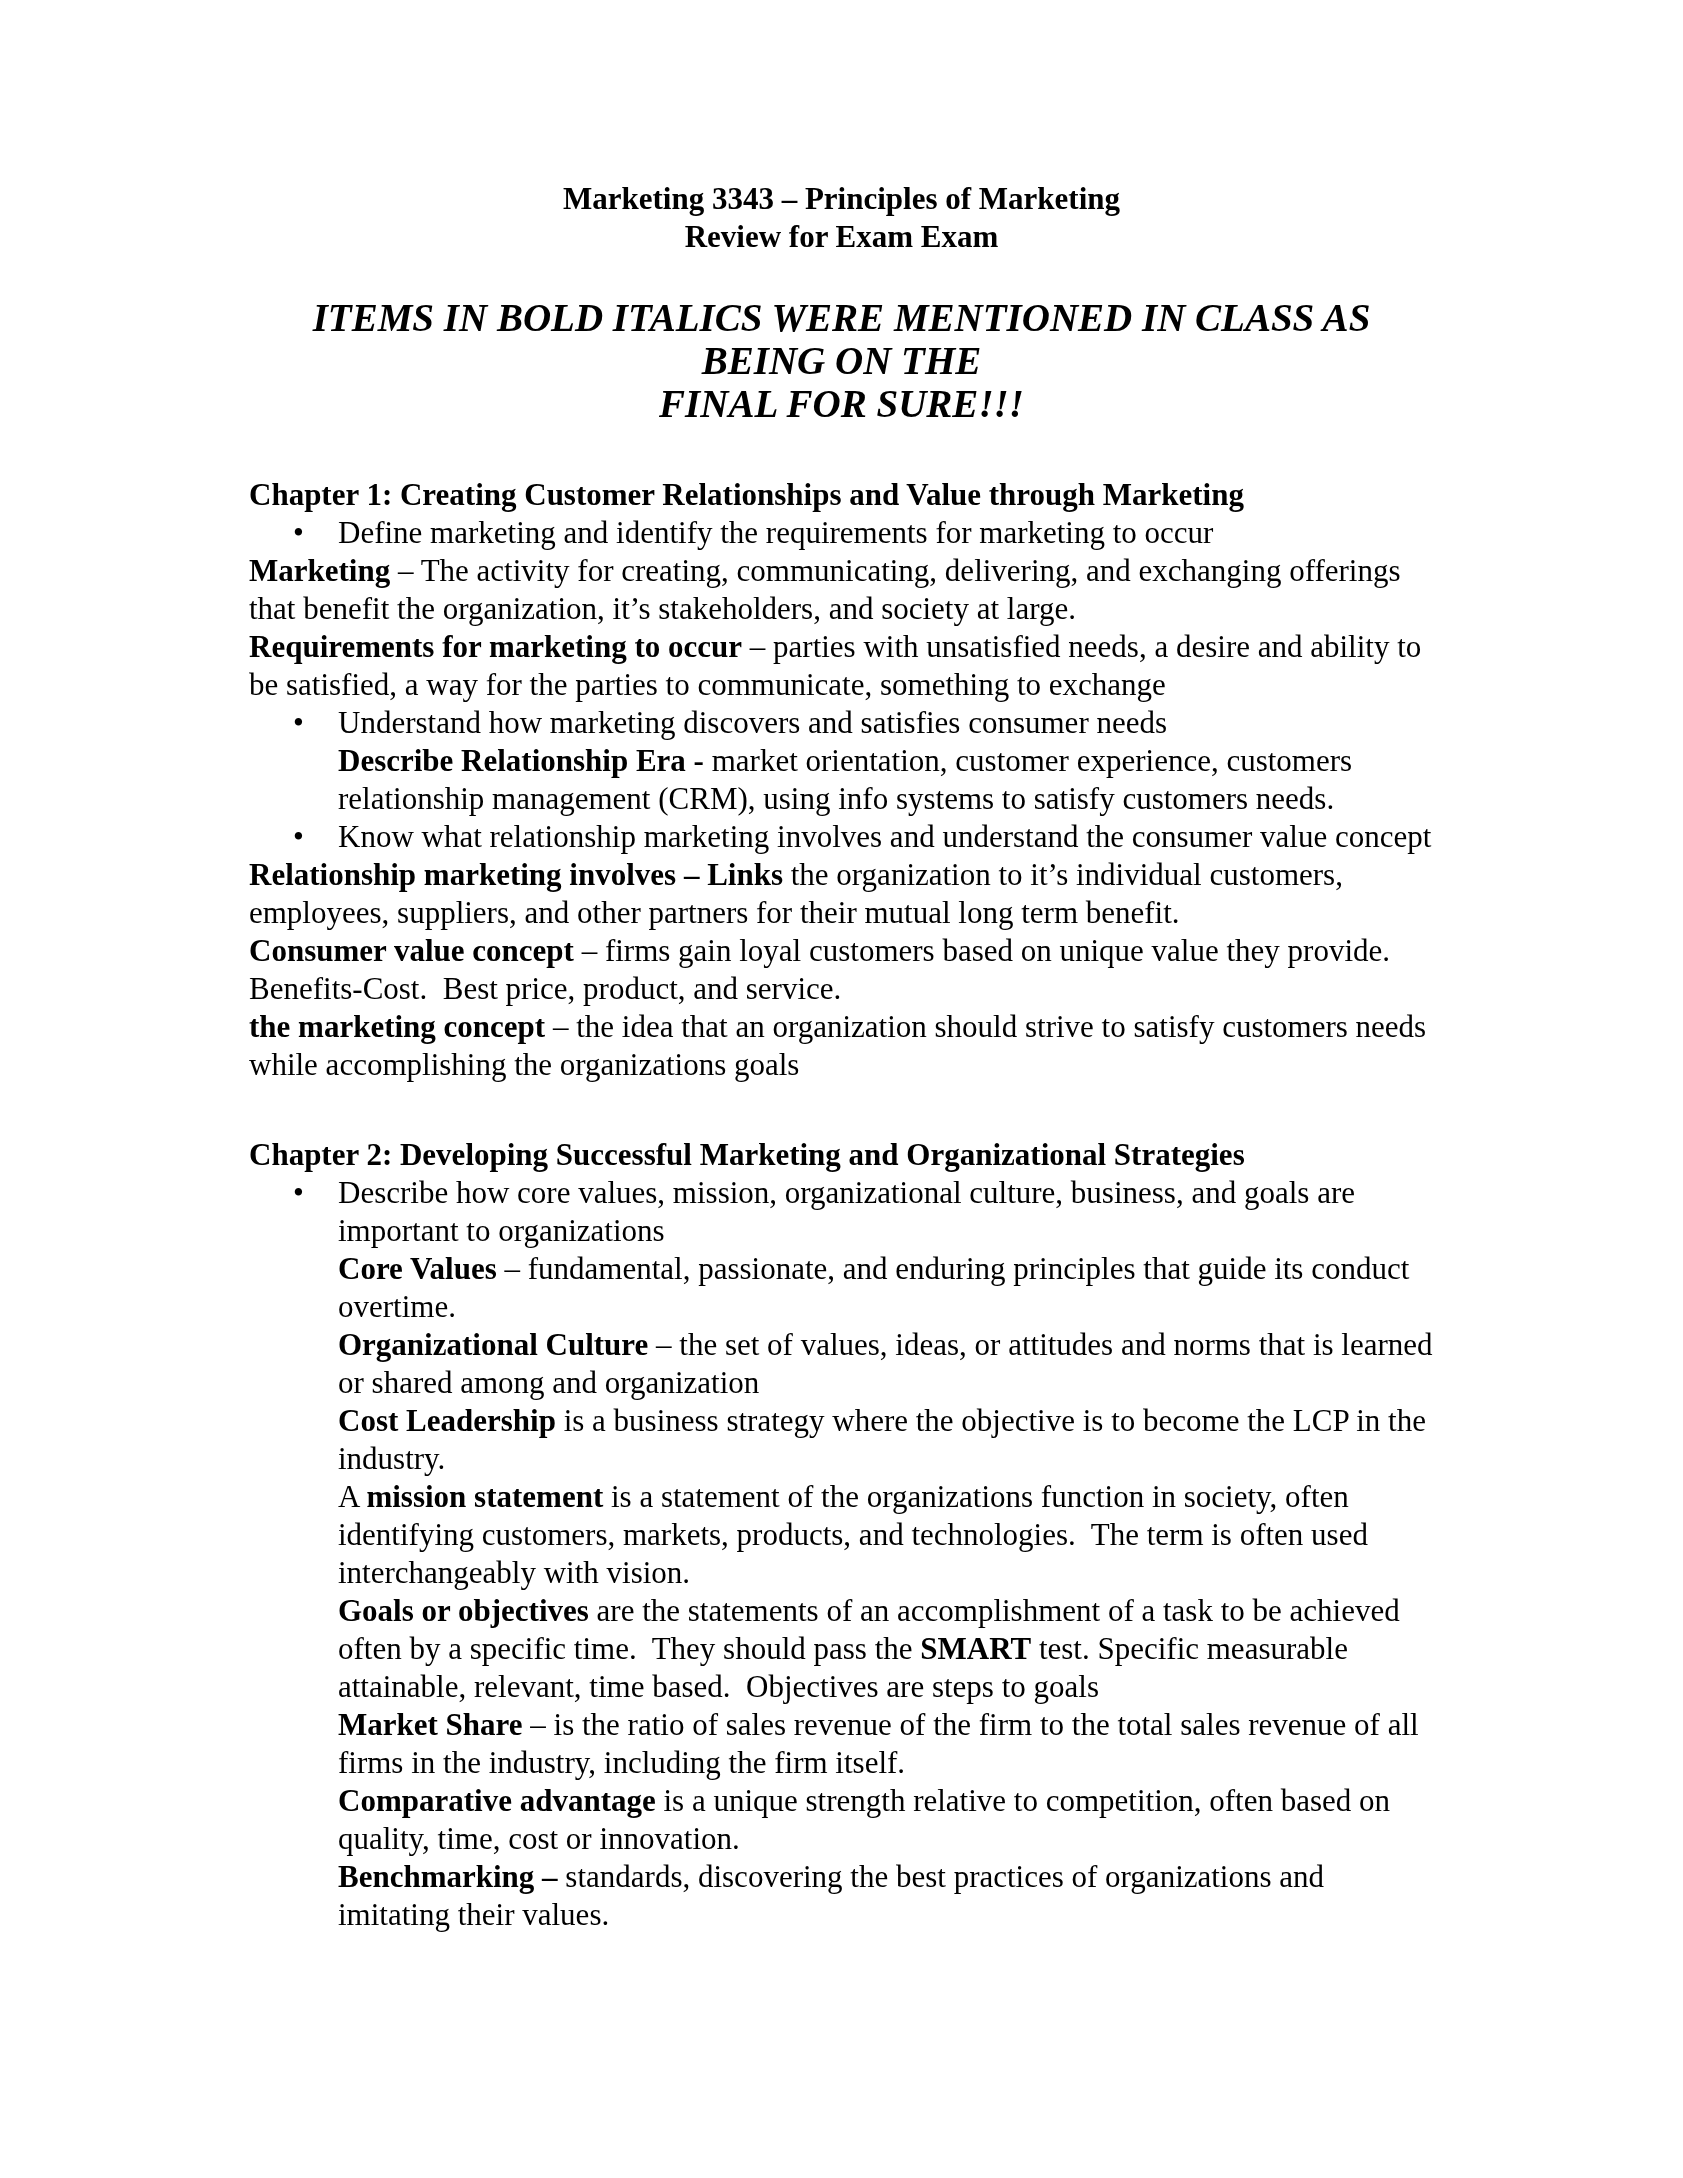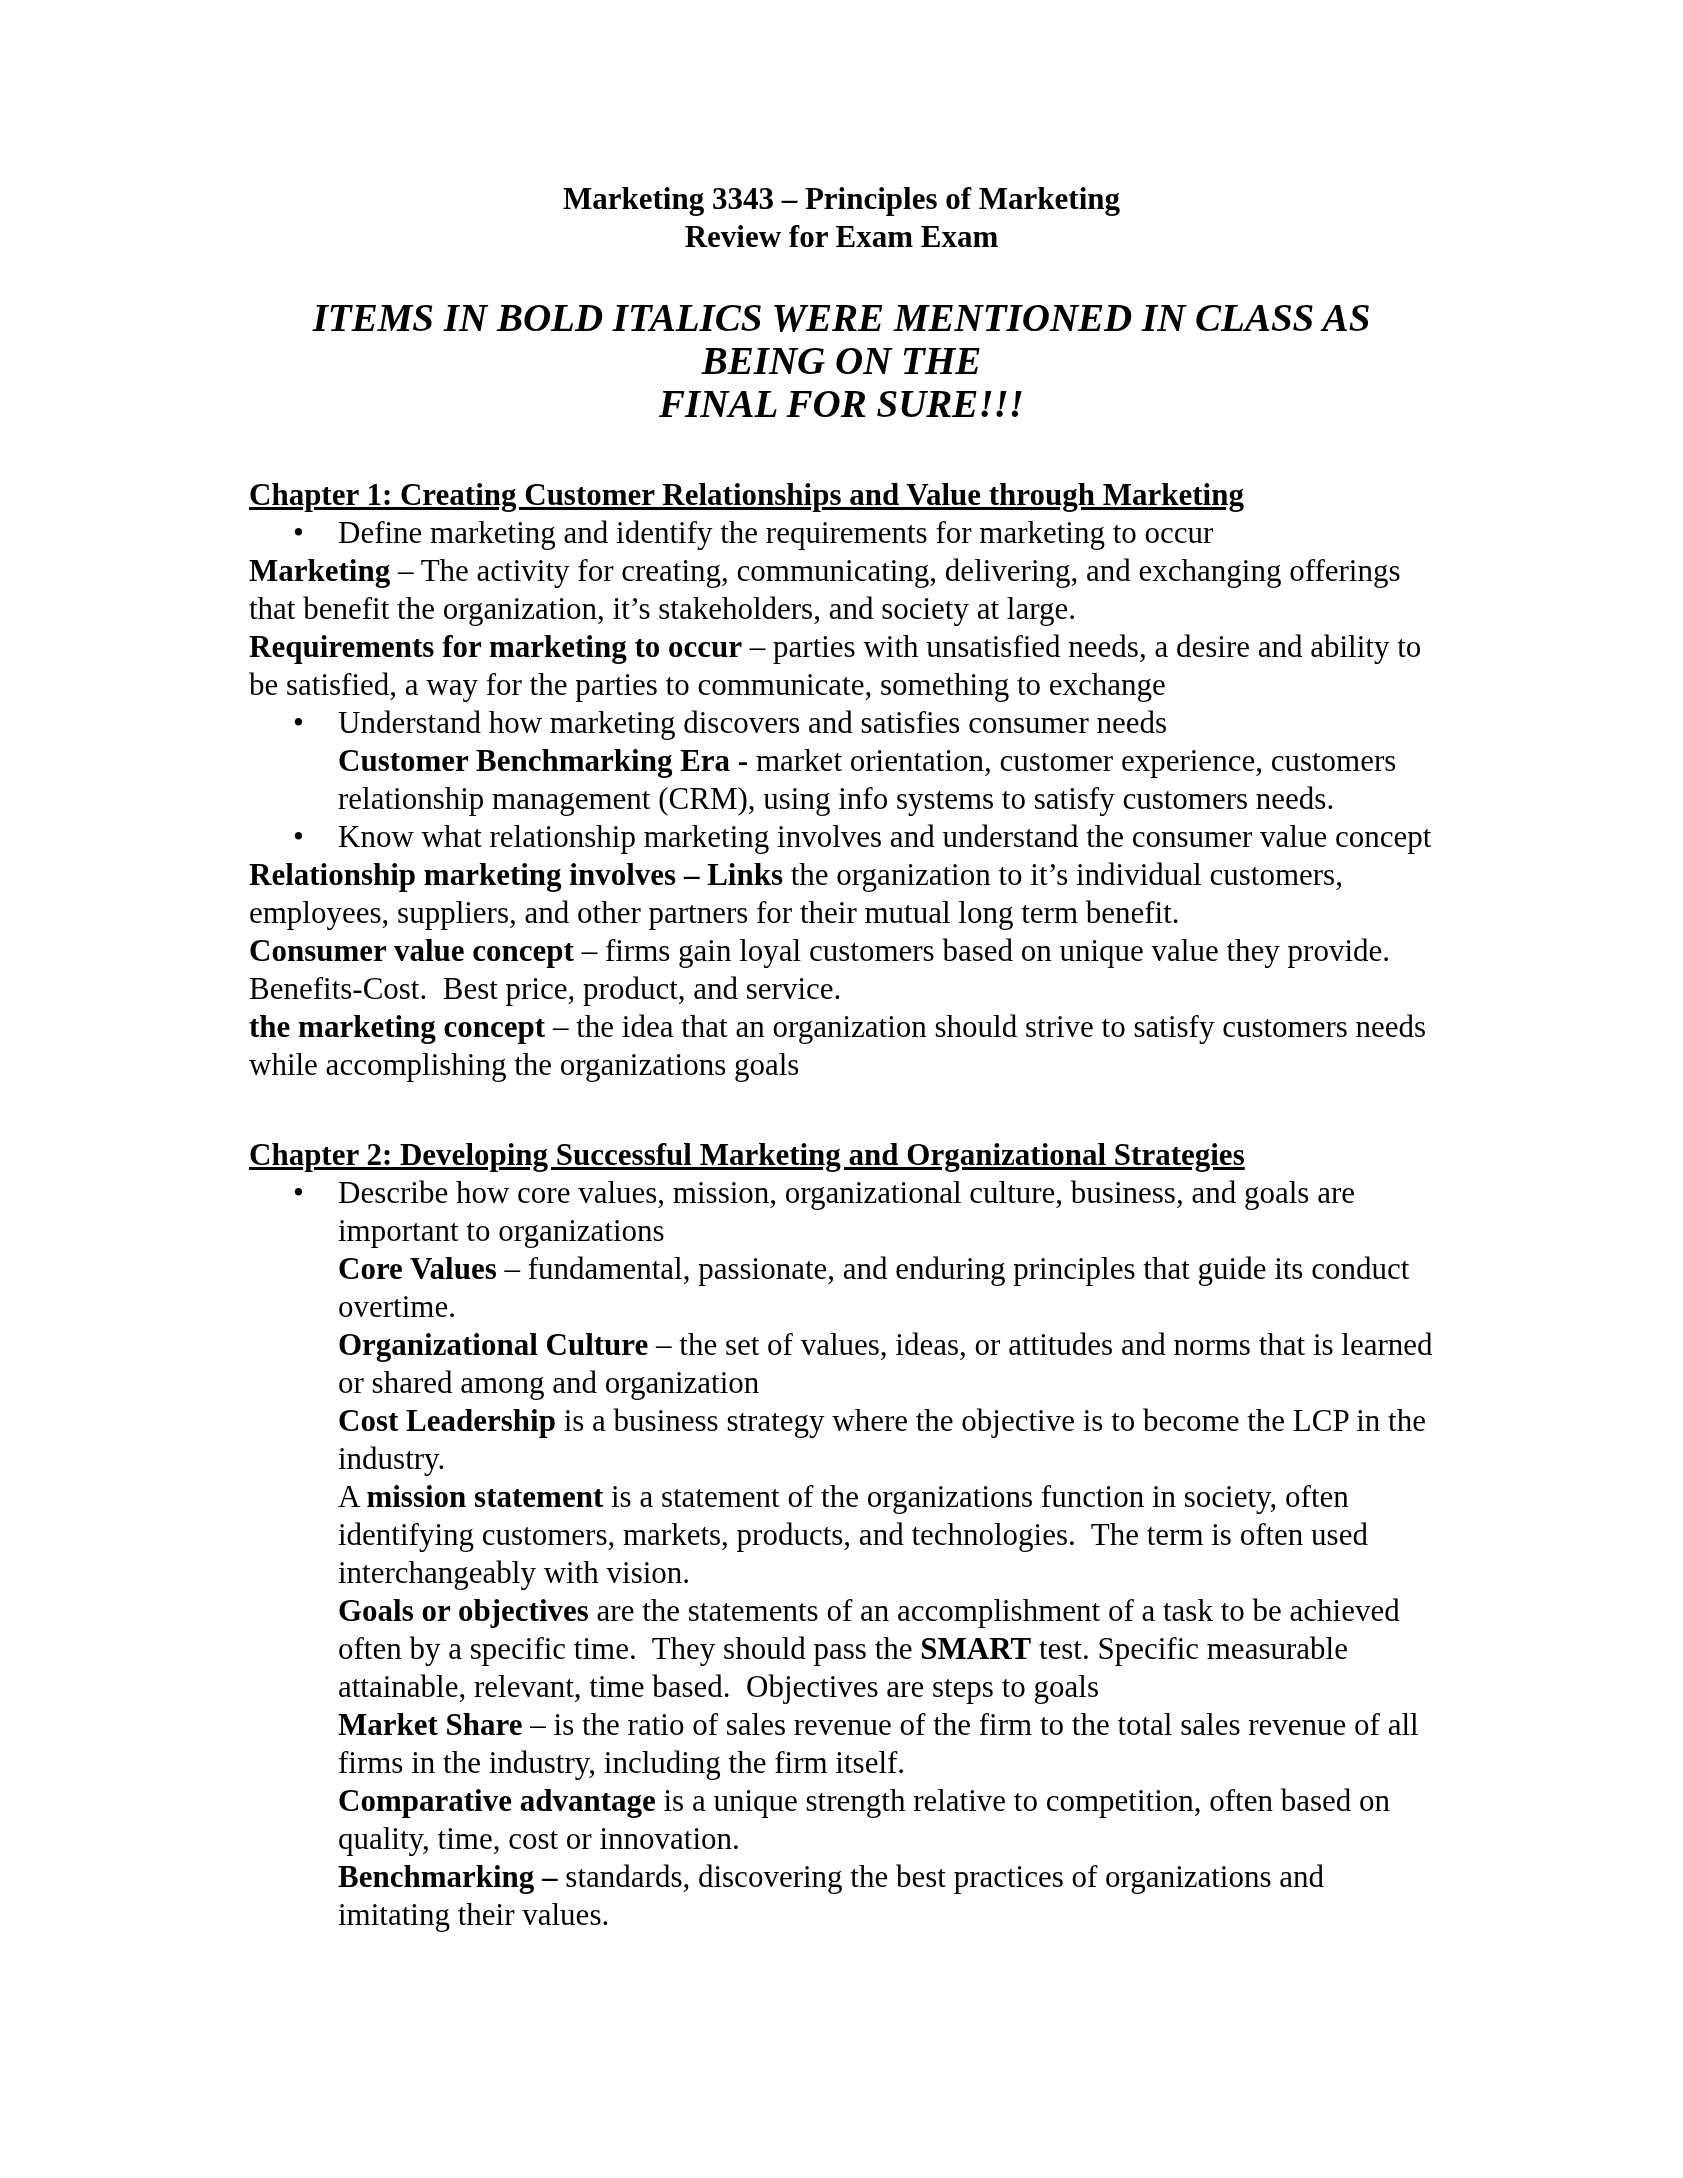--- a/index.html
+++ b/index.html
@@ -29,21 +29,20 @@
     font-weight: bold;
     font-style: italic;
     font-size: 39px;
     line-height: 43px;
     margin-bottom: 51px;
   }
   .chapter-heading {
     font-size: 31px;
     line-height: 38px;
     font-weight: bold;
-    text-decoration: underline;
   }
   .section + .section { margin-top: 52px; }
   .item { text-align: left; }
   .item.bullet { position: relative; padding-left: 89px; }
   .item.bullet .marker {
     position: absolute;
     left: 44px;
     top: 0;
   }
   .item.sub { padding-left: 89px; }
@@ -64,21 +63,21 @@
     <div>FINAL FOR SURE!!!</div>
   </div>
 
   <main id="sections">
       <section class="section">
         <h2 class="chapter-heading">Chapter 1: Creating Customer Relationships and Value through Marketing</h2>
         <div class="item bullet"><span class="marker">•</span><span>Define marketing and identify the requirements for marketing to occur</span></div>
         <div class="item para"><span class="b">Marketing</span><span> – The activity for creating, communicating, delivering, and exchanging offerings that benefit the organization, it’s stakeholders, and society at large.</span></div>
         <div class="item para"><span class="b">Requirements for marketing to occur</span><span> – parties with unsatisfied needs, a desire and ability to be satisfied, a way for the parties to communicate, something to exchange</span></div>
         <div class="item bullet"><span class="marker">•</span><span>Understand how marketing discovers and satisfies consumer needs</span></div>
-        <div class="item sub"><span class="b">Customer Benchmarking Era -</span><span> market orientation, customer experience, customers relationship management (CRM), using info systems to satisfy customers needs.</span></div>
+        <div class="item sub"><span class="b">Describe Relationship Era -</span><span> market orientation, customer experience, customers relationship management (CRM), using info systems to satisfy customers needs.</span></div>
         <div class="item bullet"><span class="marker">•</span><span>Know what relationship marketing involves and understand the consumer value concept</span></div>
         <div class="item para"><span class="b">Relationship marketing involves – Links</span><span> the organization to it’s individual customers, employees, suppliers, and other partners for their mutual long term benefit.</span></div>
         <div class="item para"><span class="b">Consumer value concept</span><span> – firms gain loyal customers based on unique value they provide.&nbsp; Benefits-Cost.&nbsp; Best price, product, and service.</span></div>
         <div class="item para"><span class="b">the marketing concept</span><span> – the idea that an organization should strive to satisfy customers needs while accomplishing the organizations goals</span></div>
       </section>
       <section class="section">
         <h2 class="chapter-heading">Chapter 2: Developing Successful Marketing and Organizational Strategies</h2>
         <div class="item bullet"><span class="marker">•</span><span>Describe how core values, mission, organizational culture, business, and goals are important to organizations</span></div>
         <div class="item sub"><span class="b">Core Values</span><span> – fundamental, passionate, and enduring principles that guide its conduct overtime.</span></div>
         <div class="item sub"><span class="b">Organizational Culture</span><span> – the set of values, ideas, or attitudes and norms that is learned or shared among and organization</span></div>

